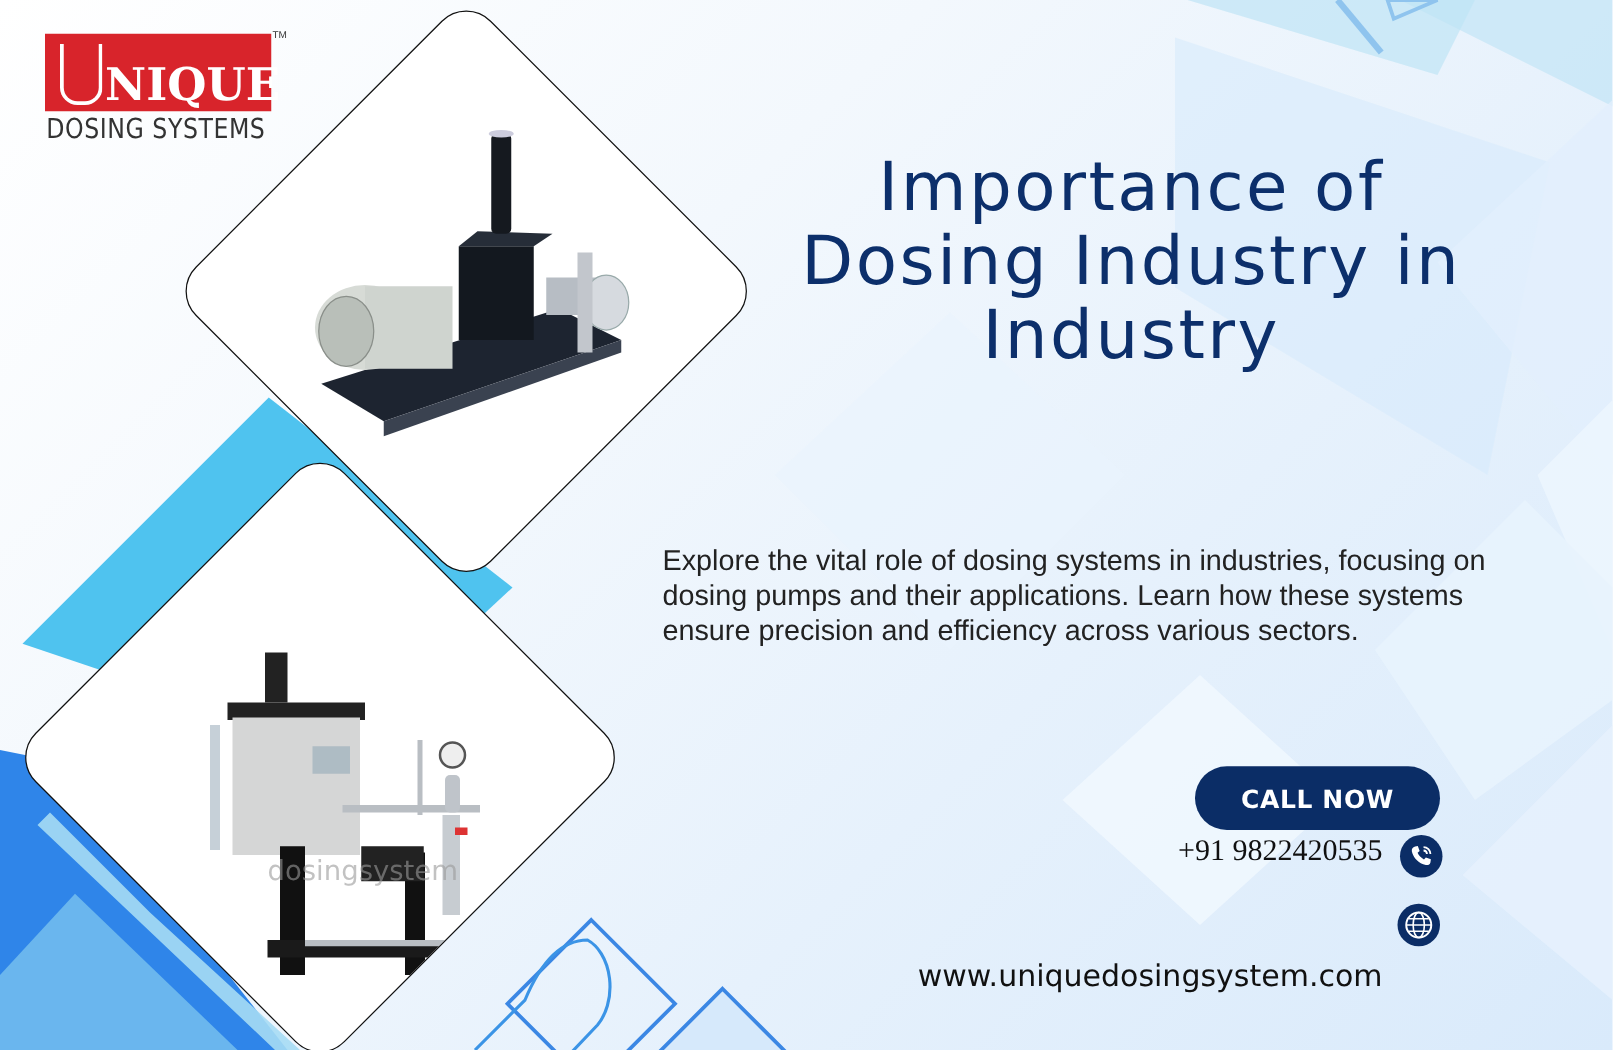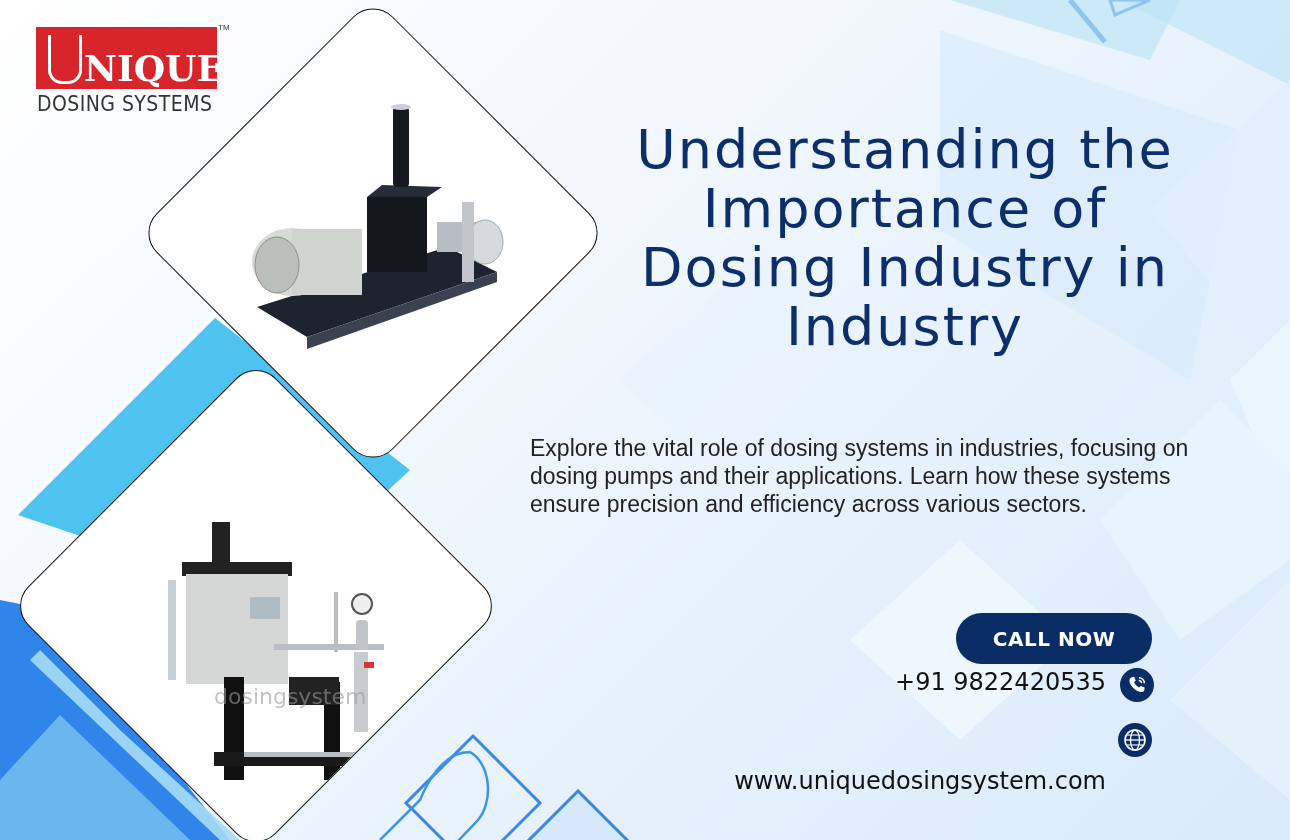--- a/index.html
+++ b/index.html
@@ -93,31 +93,30 @@
       <rect x="292" y="198" width="12" height="30" rx="4" fill="#bfc4ca"></rect>
       <rect x="180" y="330" width="120" height="5" fill="#b9bec3"></rect>
       <rect x="290" y="230" width="14" height="80" fill="#c7ccd1"></rect>
       <rect x="300" y="240" width="10" height="6" fill="#d33"></rect>
       <text x="150" y="282" font-family="DejaVu Sans, sans-serif" font-size="22" fill="#999" opacity="0.6">dosingsystem</text>
     </g>
   </svg>
 </div>
 
 <h1 class="title" style="margin:0;">
-  <div>Understanding the</div>
   <div>Importance of</div>
   <div>Dosing Industry in</div>
   <div>Industry</div>
 </h1>
 
 <p class="desc" style="margin:0;">Explore the vital role of dosing systems in industries, focusing on dosing pumps and their applications. Learn how these systems ensure precision and efficiency across various sectors.</p>
 
 <button class="cta">CALL NOW</button>
 
-<a class="contact" style="top:668px;">+91 9822420535</a>
+<a class="contact" style="top:668px;font-family:Liberation Serif, serif;">+91 9822420535</a>
 <div class="ico" style="left:1120px; top:668px;">
   <svg width="22" height="22" viewBox="0 0 24 24">
     <path d="M6.6 3.5 L9 3 L10.6 7.4 L8.8 9 C9.8 11.3 11.8 13.4 14.4 14.8 L16 13 L20.4 14.6 L20 17.4 C19.6 19.2 17.8 20 16 19.6 C9.8 18.2 5 13.4 3.8 7.8 C3.4 5.8 4.6 4 6.6 3.5 Z" fill="#fff"></path>
     <path d="M14 4 A6 6 0 0 1 20 10" fill="none" stroke="#fff" stroke-width="1.6"></path>
     <path d="M14 7 A3.2 3.2 0 0 1 17 10" fill="none" stroke="#fff" stroke-width="1.6"></path>
   </svg>
 </div>
 
 <a class="contact" style="top:725px;margin-top:42px;">www.uniquedosingsystem.com</a>
 <div class="ico" style="left:1118px; top:723px;">

